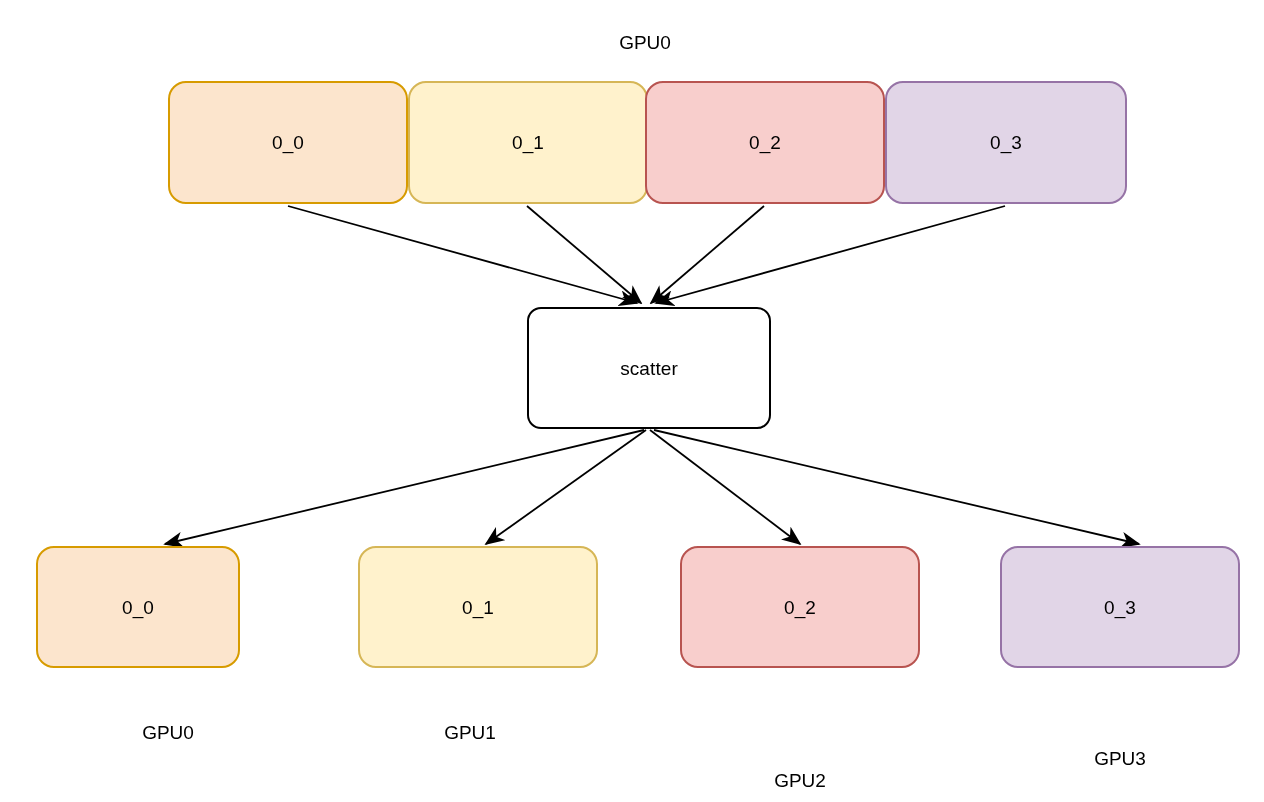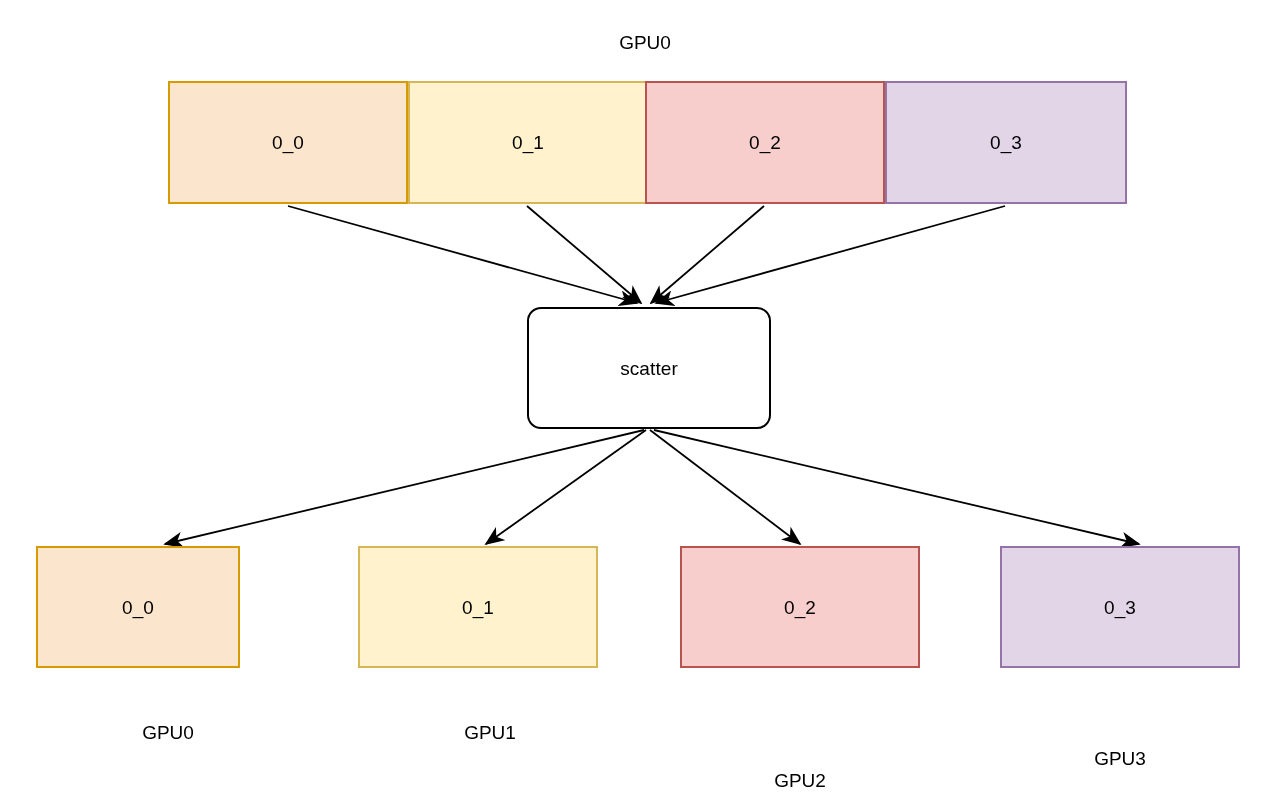--- a/index.html
+++ b/index.html
@@ -29,20 +29,21 @@
   .node {
     position: absolute;
     box-sizing: border-box;
     display: flex;
     align-items: center;
     justify-content: center;
     font-size: 19px;
     color: #000000;
     line-height: 1;
     letter-spacing: 0.1px;
+    border-radius: 18px;
   }
   .shard {
     border-style: solid;
     border-width: 2px;
   }
   .proc-node {
     background: #ffffff;
     border: 2px solid #000000;
     border-radius: 14px;
     text-align: right;
@@ -107,17 +108,17 @@
     <span>0_1</span>
   </div>
   <div class="node shard" style="left: 680px; top: 546px; width: 240px; height: 122px; background: rgb(248, 206, 204); border-color: rgb(184, 84, 80);">
     <span>0_2</span>
   </div>
   <div class="node shard" style="left: 1000px; top: 546px; width: 240px; height: 122px; background: rgb(225, 213, 231); border-color: rgb(150, 115, 166);">
     <span>0_3</span>
   </div>
 
   <div class="caption" style="left:68px; top:723px; width:200px;">GPU0</div>
-  <div class="caption" style="left:390px; top:723px; width:200px;">GPU1</div>
+  <div class="caption" style="left:370px; top:723px; width:200px;">GPU1</div>
   <div class="caption" style="left:700px; top:723px; width:200px;margin-top:48px;">GPU2</div>
   <div class="caption" style="left:1020px; top:749px; width:200px;">GPU3</div>
 
 </div>
 
 </body></html>

